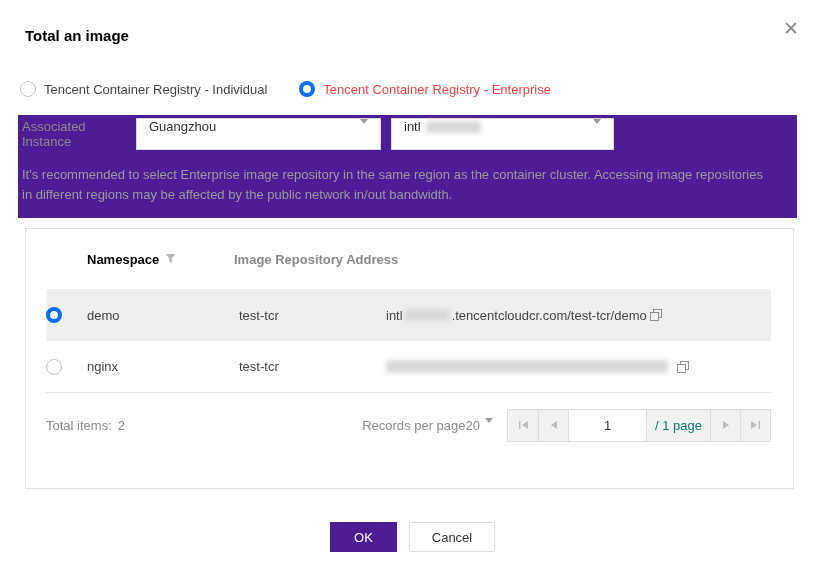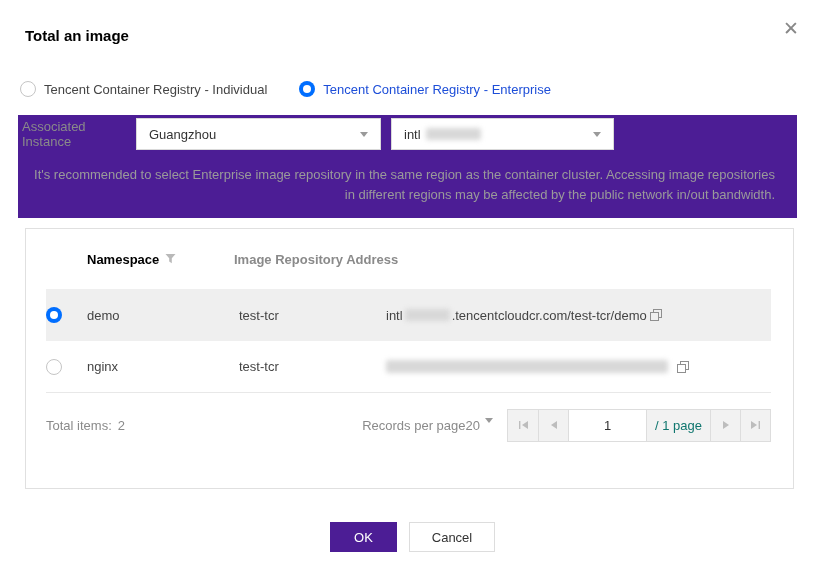--- a/index.html
+++ b/index.html
@@ -14,33 +14,33 @@
 
   
   .radio-row { position:absolute; top:81px; left:20px; display:flex; align-items:center; }
   .radio-opt { display:flex; align-items:center; cursor:pointer; }
   .radio-opt + .radio-opt { margin-left:32px; }
   .radio-circle { width:16px; height:16px; border-radius:50%; border:1px solid #c5c5c5; background:#fff; flex:0 0 auto; }
   .radio-circle.sel { border:none; background:#006eff; position:relative; }
   .radio-circle.sel::after { content:""; position:absolute; left:4px; top:4px; width:8px; height:8px;
                              border-radius:50%; background:#fff; }
   .radio-opt .lbl { margin-left:8px; color:#444; }
-  .radio-opt .lbl.sel-lbl { color:#1d4ed8; }
+  .radio-opt .lbl.sel-lbl { color:#ef4444; }
 
   
   .panel { position:absolute; top:115px; left:18px; width:779px; height:103px; background:#4c1d95; }
   .panel-row { display:flex; align-items:center; padding-top:3px; }
   .assoc-label { width:118px; padding-left:4px; color:#8a8a8a; }
   .select { width:245px; height:32px; background:#fff; border:1px solid #d9d9d9; display:flex;
-            align-items:center; padding:0 12px; cursor:pointer; }
+            align-items:flex-start; padding:0 12px; cursor:pointer; }
   .select + .select { margin-left:10px; width:223px; }
   .select .sel-text { color:#333; flex:1 1 auto; display:flex; align-items:center; }
   .caret { width:0; height:0; border-left:4px solid transparent; border-right:4px solid transparent;
            border-top:5px solid #9a9a9a; flex:0 0 auto; }
-  .notice { margin:15px 22px 0 4px; color:#9a9a9a; line-height:20px;text-align:right; }
+  .notice { margin:15px 22px 0 4px; color:#9a9a9a; line-height:20px; }
 
   
   .blur { display:inline-block; height:12px; background:#d8d8d8; border-radius:2px;
           filter:blur(2.5px); vertical-align:middle; }
 
   
   .table-box { position:absolute; top:228px; left:25px; width:769px; height:261px;
                border:1px solid #e0e0e0; background:#fff; }
   .t-inner { padding:0 22px 0 20px; }
   .thead { display:flex; align-items:center; height:60px; font-weight:bold; color:#8a8a8a; }

